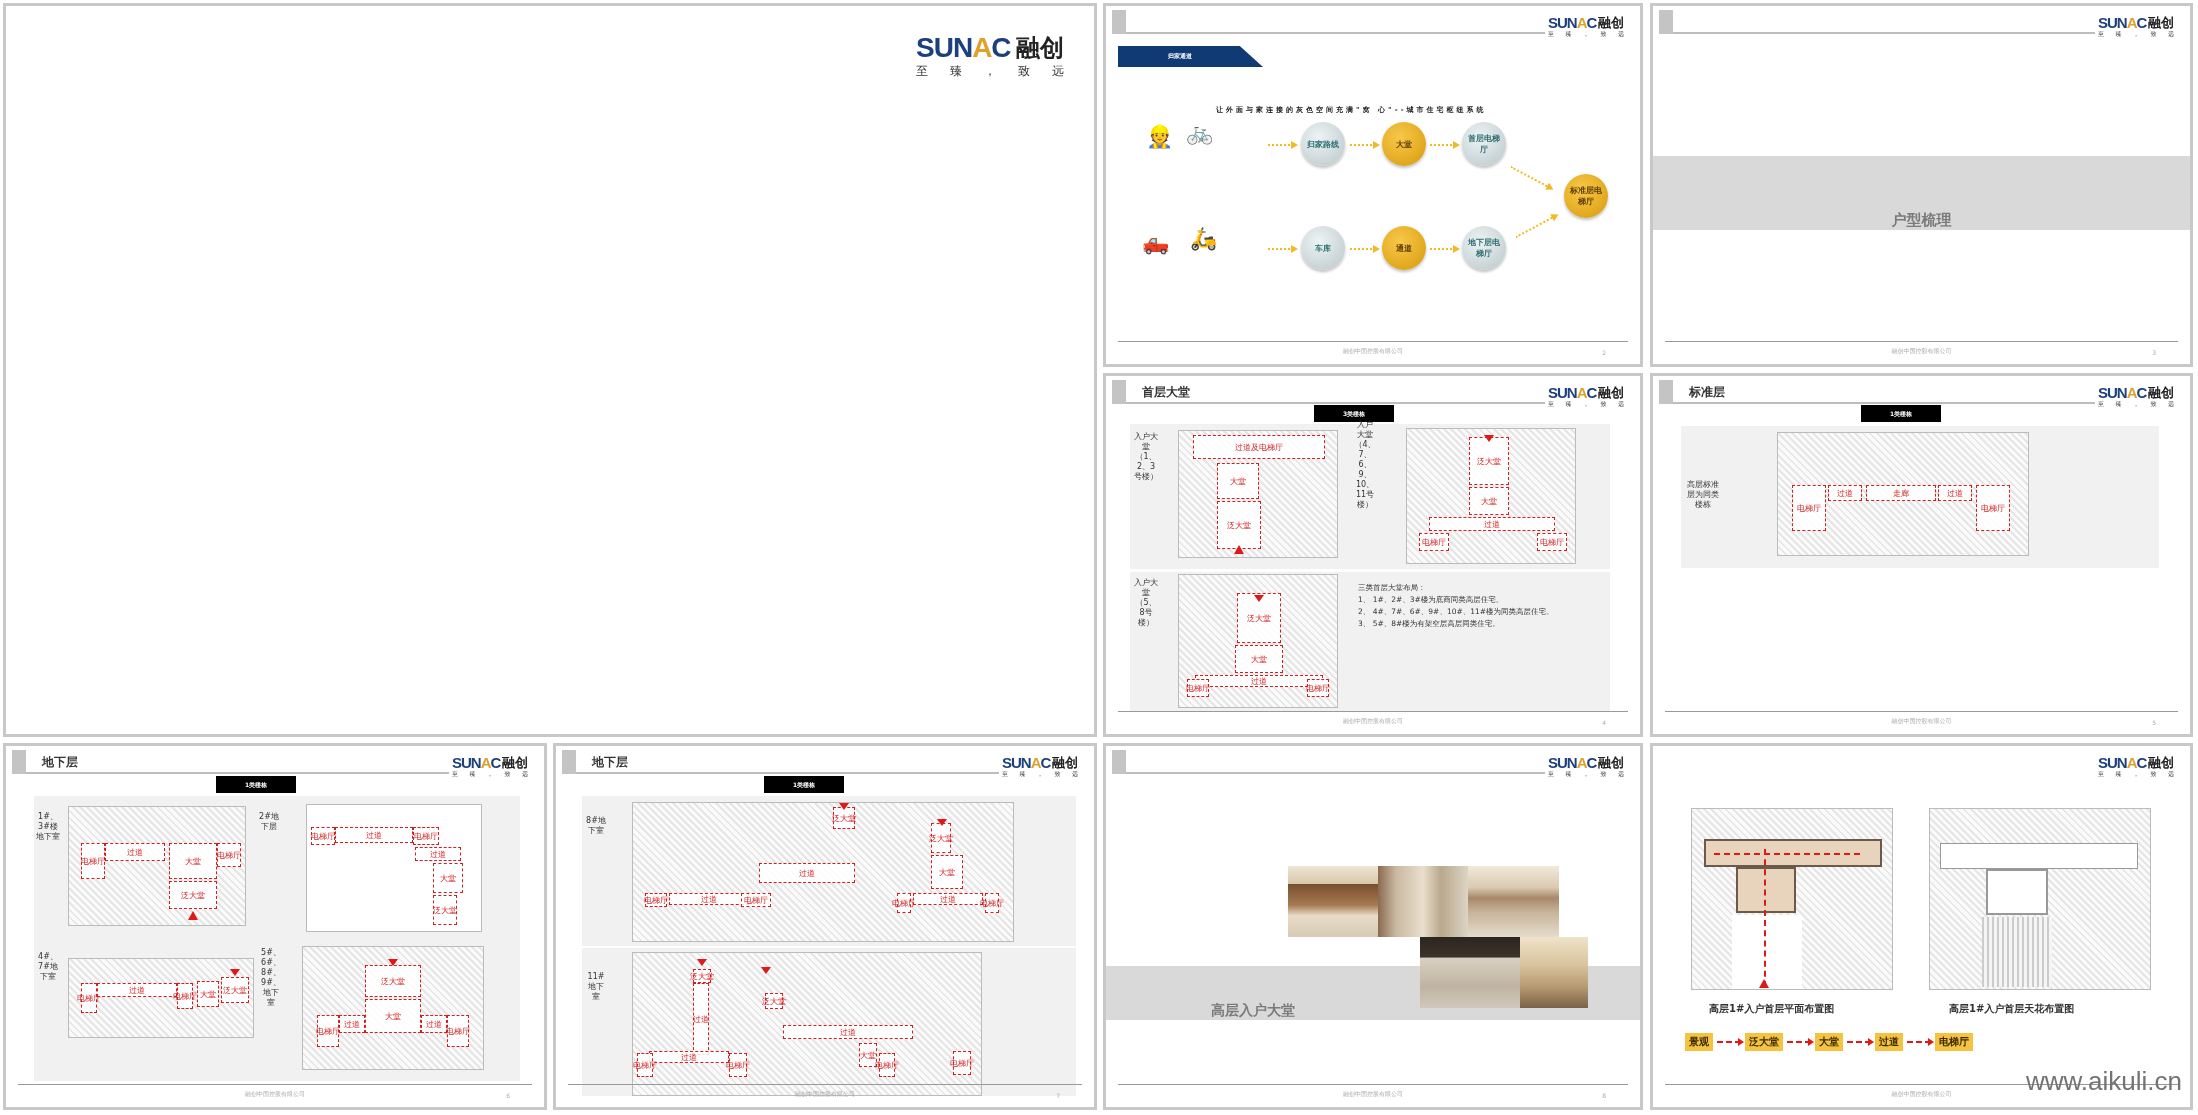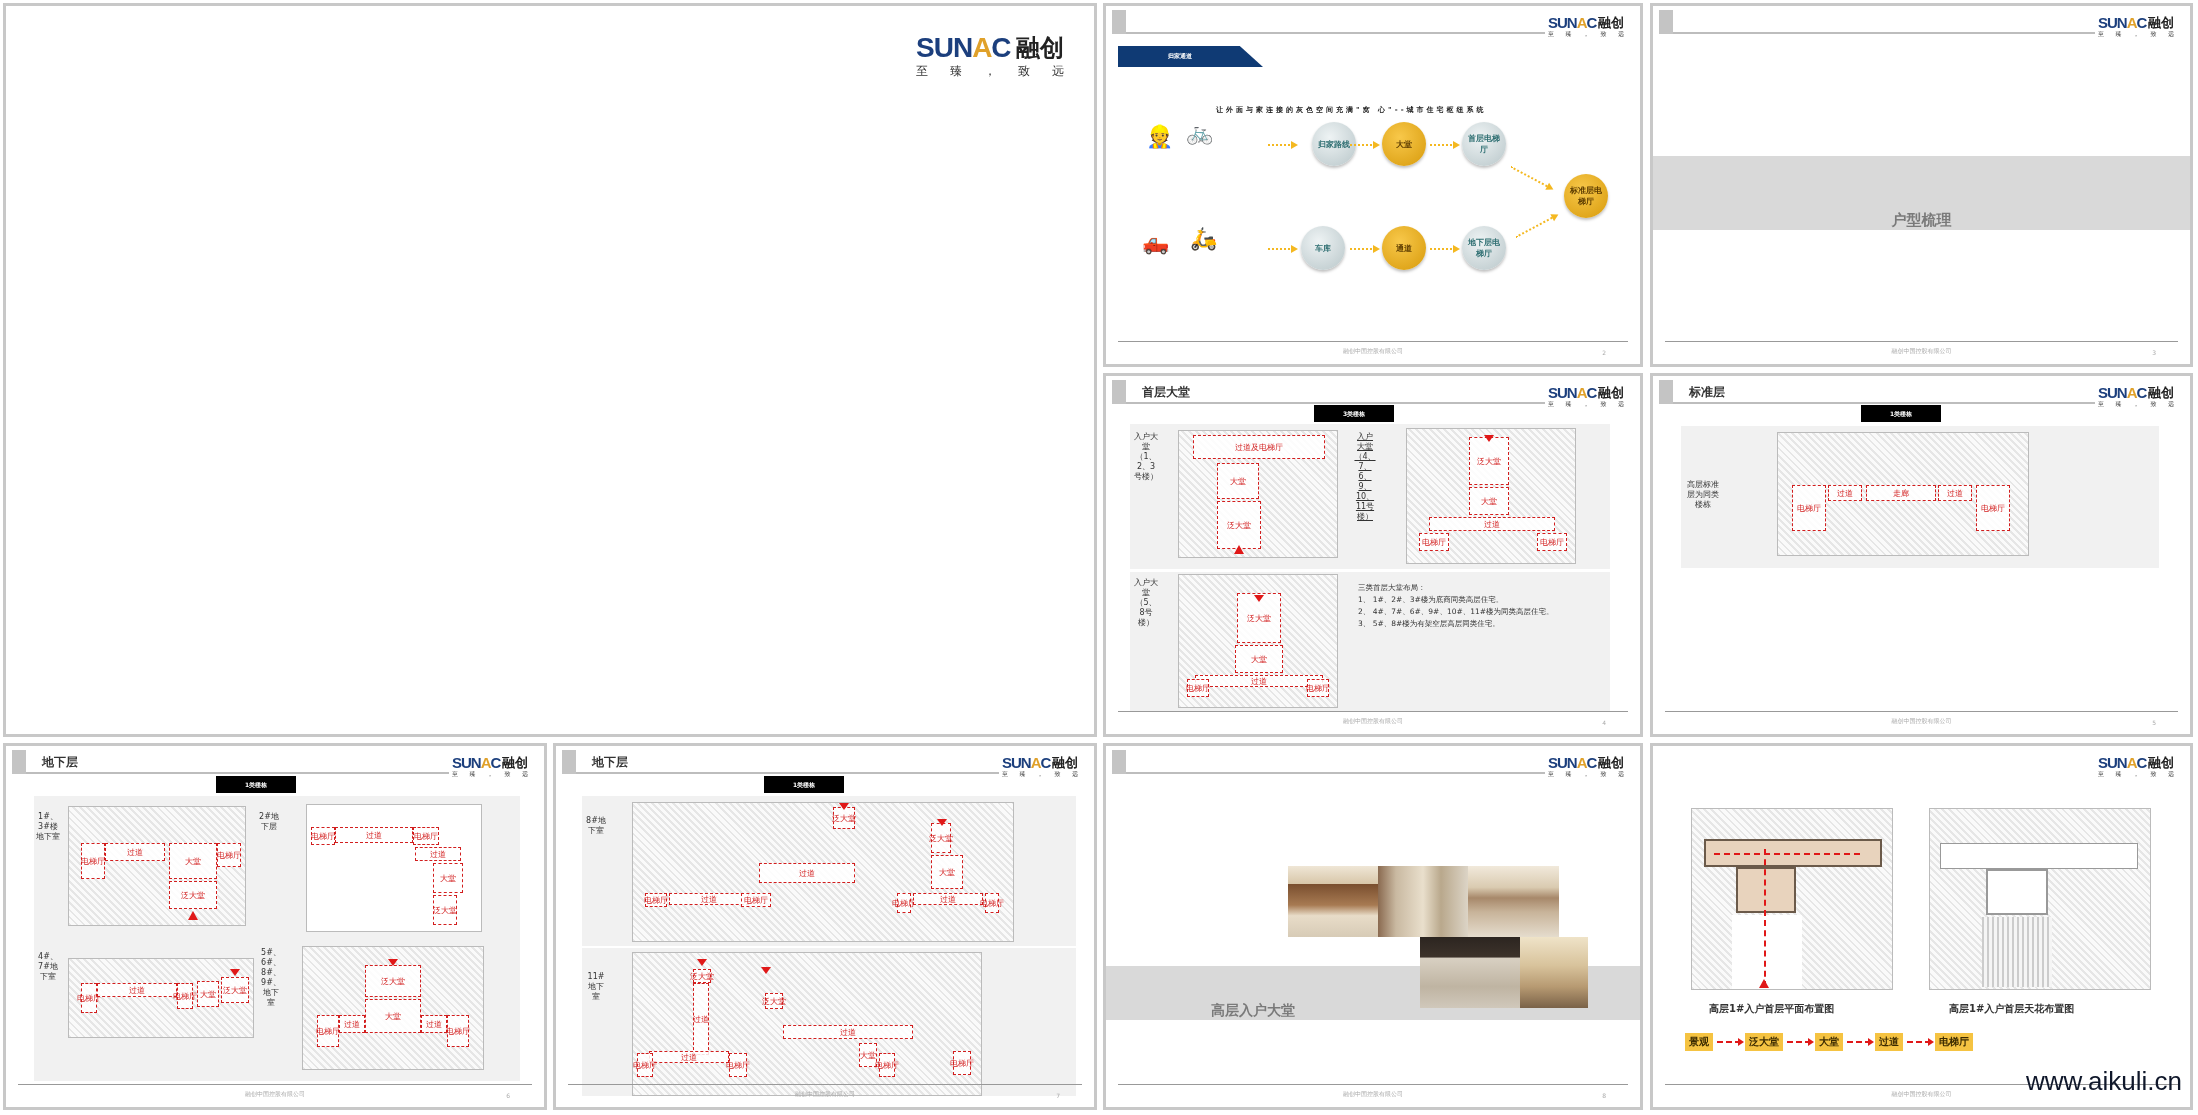--- a/index.html
+++ b/index.html
@@ -70,21 +70,21 @@
   .ph-e { background: linear-gradient(180deg, #efe3c8 0%, #d8c39c 40%, #b79a72 70%, #7a6248 100%); }
   .s8 .band { top: 220px; height: 54px; justify-content: flex-start; }
   .s8 .band span { margin-left: 105px; font-size: 14px; font-weight: bold; color: #7a7a7a; }
 
   
   .flow { position: absolute; display: flex; align-items: center; }
   .flow .box { background: #f5c342; color: #3a2a00; font-size: 10px; font-weight: bold; padding: 2px 4px; white-space: nowrap; }
   .flow .arr { width: 24px; margin: 0 4px; border-top: 2px dashed #e01818; position: relative; }
   .flow .arr::after { content: ""; position: absolute; right: -3px; top: -5px; border-left: 6px solid #e01818; border-top: 4px solid transparent; border-bottom: 4px solid transparent; }
   .cap { position: absolute; font-size: 10px; font-weight: bold; color: #333; white-space: nowrap; }
-  .watermark { position: absolute; right: 8px; bottom: 10px; font-size: 26px; color: #0f172a; font-family: "Liberation Sans", sans-serif; }
+  .watermark { position: absolute; right: 8px; bottom: 10px; font-size: 26px; color: #737373; font-family: "Liberation Sans", sans-serif; }
 </style>
 </head>
 <body>
 
 <div class="slide s1">
   <div class="logo">
     <span class="en"><span>SUN</span><span class="slash">A</span><span>C</span></span>
     <span class="cn">融创</span>
     <div class="tag">
       <span>至</span>
@@ -114,21 +114,21 @@
   </div>
   <div class="tab-blue">归家通道</div>
   <div class="s2-sub">让外面与家连接的灰色空间充满"窝 心"--城市住宅枢纽系统</div>
 
   <span class="fig" style="left:40px;top:120px;">👷</span>
   <span class="fig" style="left:80px;top:116px;">🚲</span>
   <span class="fig" style="left:36px;top:226px;">🛻</span>
   <span class="fig" style="left:84px;top:222px;">🛵</span>
 
   <div class="arrow" style="left:162px;top:138px;width:26px;"></div>
-  <div class="circ gray" style="left:206px;top:116px;">归家路线</div>
+  <div class="circ gray" style="left:195px;top:116px;">归家路线</div>
   <div class="arrow" style="left:244px;top:138px;width:26px;"></div>
   <div class="circ gold" style="left:276px;top:116px;">大堂</div>
   <div class="arrow" style="left:324px;top:138px;width:26px;"></div>
   <div class="circ gray" style="left:356px;top:116px;">首层电梯厅</div>
 
   <div class="arrow" style="left:162px;top:242px;width:26px;"></div>
   <div class="circ gray" style="left:195px;top:220px;">车库</div>
   <div class="arrow" style="left:244px;top:242px;width:26px;"></div>
   <div class="circ gold" style="left:276px;top:220px;">通道</div>
   <div class="arrow" style="left:324px;top:242px;width:26px;"></div>
@@ -189,21 +189,21 @@
   <div class="panel" style="left:24px;top:196px;width:480px;height:140px;"></div>
 
   <div class="cell-label" style="left:28px;top:56px;width:24px;">入户大堂（1、2、3号楼）</div>
   <div class="plan" style="left:72px;top:54px;width:160px;height:128px;">
     <div class="zone" style="left:14px;top:4px;width:132px;height:24px;">过道及电梯厅</div>
     <div class="zone" style="left:38px;top:32px;width:42px;height:36px;">大堂</div>
     <div class="zone" style="left:38px;top:70px;width:44px;height:48px;">泛大堂</div>
     <div class="entry up" style="left:55px;top:114px;"></div>
   </div>
 
-  <div class="cell-label" style="left:248px;top:56px;width:22px;text-decoration:underline;">入户大堂（4、7、6、9、10、11号楼）</div>
+  <div class="cell-label" style="left:248px;top:44px;width:22px;">入户大堂（4、7、6、9、10、11号楼）</div>
   <div class="plan" style="left:300px;top:52px;width:170px;height:136px;">
     <div class="zone" style="left:62px;top:8px;width:40px;height:48px;">泛大堂</div>
     <div class="zone" style="left:62px;top:58px;width:40px;height:28px;">大堂</div>
     <div class="zone" style="left:22px;top:88px;width:126px;height:14px;">过道</div>
     <div class="zone" style="left:12px;top:104px;width:30px;height:18px;">电梯厅</div>
     <div class="zone" style="left:130px;top:104px;width:30px;height:18px;">电梯厅</div>
     <div class="entry" style="left:77px;top:6px;"></div>
   </div>
 
   <div class="cell-label" style="left:28px;top:202px;width:24px;">入户大堂（5、8号楼）</div>

